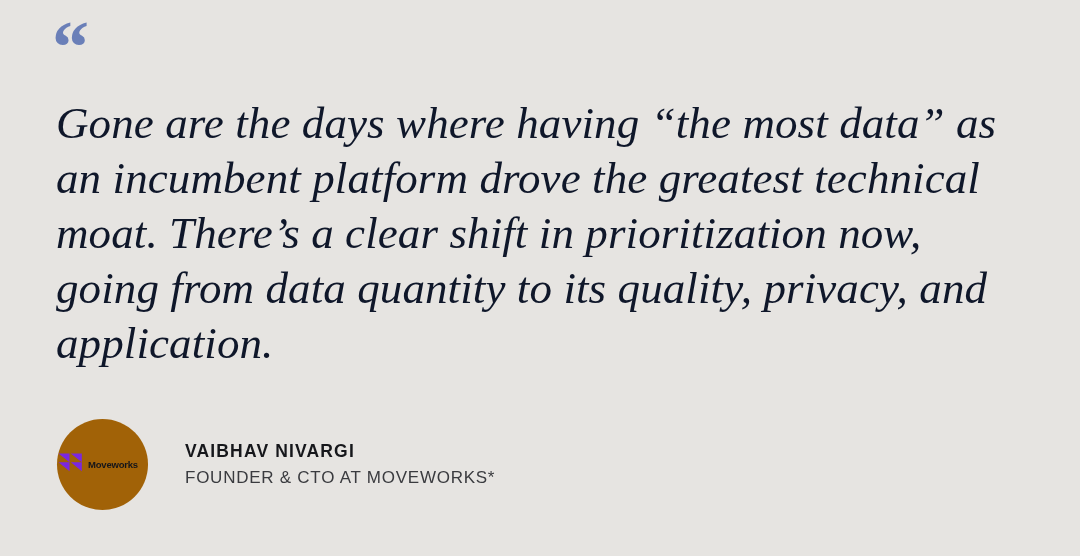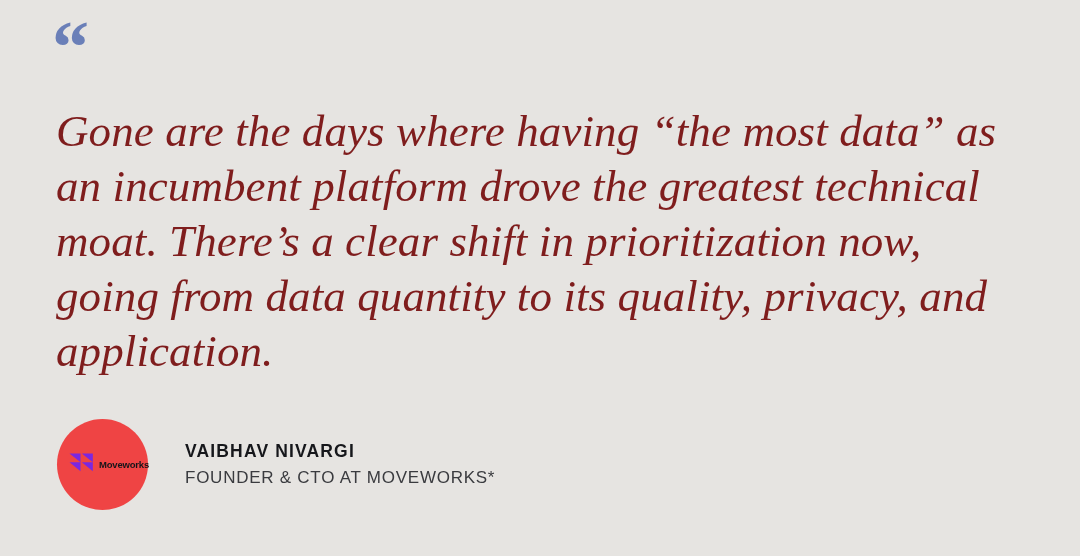--- a/index.html
+++ b/index.html
@@ -31,47 +31,47 @@
     font-size: 74px;
     line-height: 1;
     color: #6a7fb8;
     letter-spacing: -2px;
     user-select: none;
   }
 
   .quote-body {
     position: absolute;
     left: 56px;
-    top: 104px;
+    top: 96px;
     width: 975px;
     font-family: "Liberation Serif", "DejaVu Serif", serif;
     font-style: italic;
     font-weight: 400;
     font-size: 45px;
     line-height: 55px;
-    color: #7f1d1d;
+    color: #0f172a;
     letter-spacing: 0.1px;
   }
 
   .attribution {
     position: absolute;
     left: 57px;
     top: 419px;
     display: flex;
     align-items: center;
   }
 
   .avatar {
     width: 91px;
     height: 91px;
     border-radius: 50%;
-    background: #ef4444;
+    background: #a16207;
     display: flex;
     align-items: center;
-    justify-content: flex-end;
+    justify-content: flex-start;
     flex: 0 0 auto;
   }
 
   .avatar-logo {
     display: flex;
     align-items: center;
     gap: 4px;
     transform: translateX(1px);
   }
 

